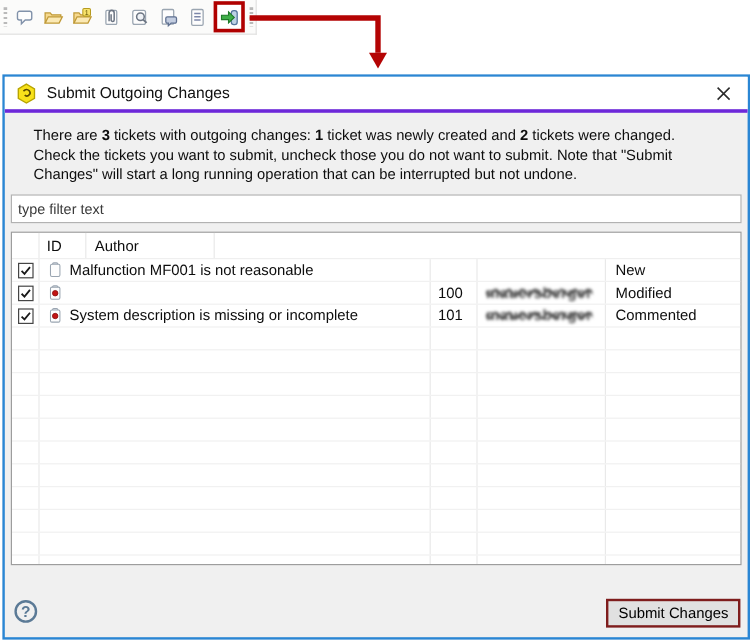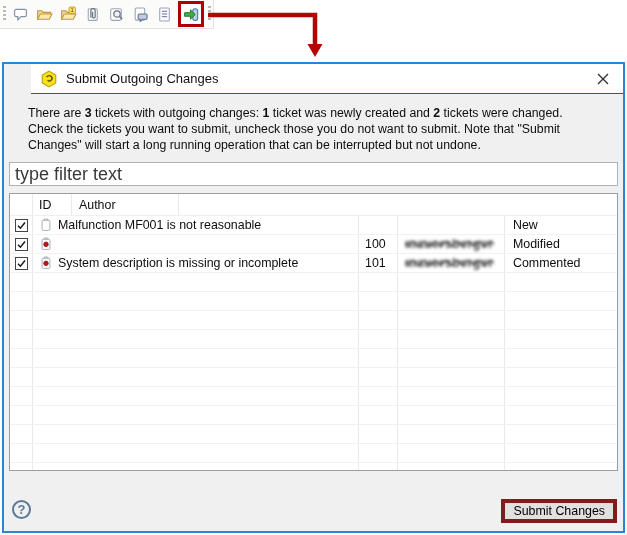--- a/index.html
+++ b/index.html
@@ -13,31 +13,31 @@
   .grip { width:3px; height:16px; background:repeating-linear-gradient(to bottom,#b9b9b9 0 2px, transparent 2px 4px); flex:none; }
   .tb-icon { width:20px; height:20px; flex:none; display:flex; align-items:center; justify-content:center; }
   .tb-icon svg { width:17px; height:17px; }
   .hl-box { border:3px solid #b00000; background:#fff; padding:0px; display:flex; align-items:center; justify-content:center; width:26px; height:26px; flex:none; }
 
   .annotation-arrow { position:absolute; left:205px; top:0; width:125px; height:61px; }
 
   
   .dialog { position:absolute; left:2px; top:62px; width:623px; height:471px;
             border:2px solid #2a86d4; background:#f0f0f0; display:flex; flex-direction:column; }
-  .titlebar { height:30px; background:#ffffff; border-bottom:1px solid #6d28d9; display:flex; align-items:center; padding:0 9px; gap:8px; flex:none;margin-left:27px; }
+  .titlebar { height:30px; background:#ffffff; border-bottom:3px solid #6d28d9; display:flex; align-items:center; padding:0 9px; gap:8px; flex:none; }
   .titlebar .app-icon svg { width:18px; height:18px; display:block; }
   .title-text { font-size:13px; color:#101010; }
   .close-btn { margin-left:auto; width:22px; height:22px; display:flex; align-items:center; justify-content:center; cursor:pointer; }
 
   .desc { padding:11px 10px 9px 24px; font-size:12.3px; line-height:16px; color:#0d0d0d; width:605px; flex:none; }
   .desc b { font-weight:bold; }
 
   .filterbox { margin:0 5px 7px 5px; height:24px; flex:none; }
   .filterbox input { width:100%; height:24px; border:1px solid #b2b2b2; background:#fff; font-family:"Liberation Sans",sans-serif;
-                     font-size:18px; color:#3a3a3a; padding:0 5px; outline:none; }
+                     font-size:12px; color:#3a3a3a; padding:0 5px; outline:none; }
 
   
   .table { margin:0 5px; height:278px; background:#fff; border:1px solid #9d9d9d; overflow:hidden; flex:none; font-size:12.4px; color:#0d0d0d; }
   .trow { display:flex; height:19px; align-items:center; border-bottom:1px solid #f1f1f1; }
   .trow.header { height:22px; border-bottom:1px solid #efefef; }
   .c-cb     { width:23px;  height:100%; border-right:1px solid #e9e9e9; display:flex; align-items:center; justify-content:center; flex:none; }
   .c-task   { width:326px; height:100%; border-right:1px solid #e9e9e9; display:flex; align-items:center; padding-left:6px; gap:5px; flex:none; overflow:hidden; white-space:nowrap; }
   .c-id     { width:39px;  height:100%; border-right:1px solid #e9e9e9; display:flex; align-items:center; padding-left:6px; flex:none; }
   .c-author { width:107px; height:100%; border-right:1px solid #e9e9e9; display:flex; align-items:center; padding-left:7px; flex:none; overflow:hidden; }
   .c-status { flex:1; height:100%; display:flex; align-items:center; padding-left:8px; }
@@ -49,21 +49,21 @@
 
   .redacted { color:#4a4a4a; font-weight:bold; filter:blur(1.4px); text-decoration:line-through wavy #555 2px; letter-spacing:0.5px; }
 
   
   .footer { flex:1; display:flex; align-items:flex-end; padding:0 6px 8px 8px; }
   .help-circle { width:19px; height:19px; border:2px solid #5b7a96; border-radius:50%; color:#5b7a96;
                  font-size:13px; font-weight:bold; display:flex; align-items:center; justify-content:center; margin-bottom:4px; cursor:pointer; }
   .btn-group { margin-left:auto; display:flex; gap:14px; }
   .btn { height:24px; min-width:94px; background:#e1e1e1; font-family:"Liberation Sans",sans-serif; font-size:12.4px; color:#000;
          display:flex; align-items:center; justify-content:center; padding:0 8px; cursor:pointer; }
-  .btn.default { border:4px solid #7f1d1d; }
+  .btn.default { border:2px solid #7f1d1d; }
   .btn.normal  { border:1px solid #787878; }
 </style>
 </head>
 <body>
 
 <div class="toolbar">
   <div class="grip"></div>
 
   <div class="tb-icon">
     <svg viewBox="0 0 16 16">

